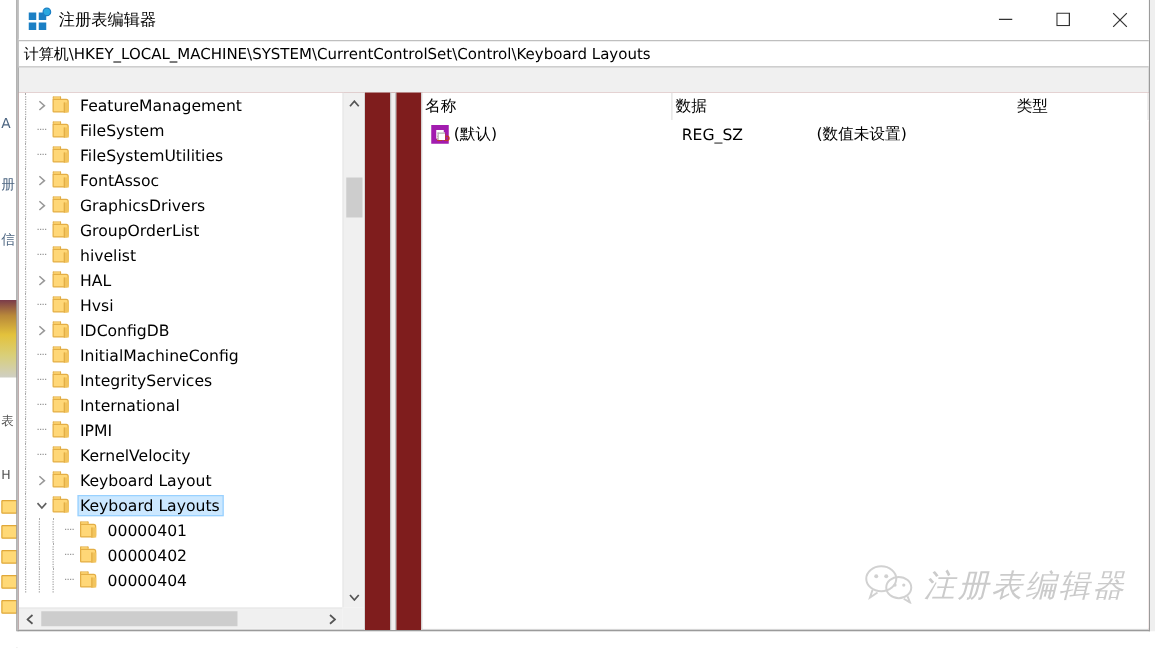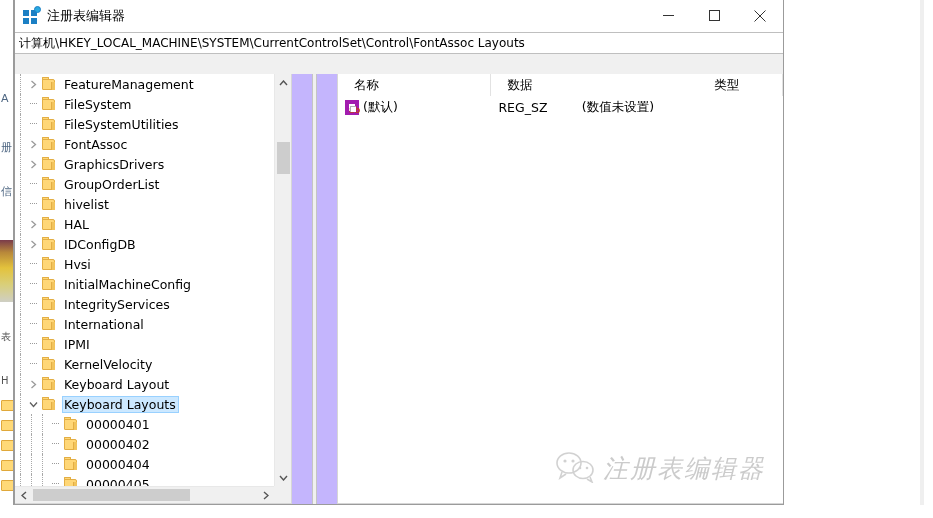--- a/index.html
+++ b/index.html
@@ -64,21 +64,21 @@
     width: 1px;
     height: 518px;
     background: #9a9a9a;
   }
 
   
   #regedit-window {
     position: absolute;
     left: 14px;
     top: 0;
-    width: 770px;
+    width: 906px;
     height: 505px;
     background: #f0f0f0;
     border: 1px solid #9b9b9b;
     border-top: none;
     box-sizing: border-box;
   }
 
   
   #titlebar {
     height: 31px;
@@ -173,21 +173,21 @@
   }
 
   
   #content {
     position: absolute;
     left: 0;
     right: 0;
     top: 74px;
     bottom: 0;
     display: flex;
-    background: #c4b5fd;
+    background: #7f1d1d;
     gap: 20px;
   }
 
   
   #tree-pane {
     position: relative;
     width: 277px;
     flex: none;
     background: #ffffff;
     border: 1px solid #d6d6d6;
@@ -388,21 +388,21 @@
     background: #ffffff;
     border-bottom: 1px solid #e2e2e2;
   }
   .col-head {
     position: relative;
     font-family: "DejaVu Sans", sans-serif;
     font-size: 12.5px;
     color: #000000;
     display: flex;
     align-items: center;
-    padding-left: 16px;
+    padding-left: 2px;
     box-sizing: border-box;
     border-right: 1px solid #e2e2e2;
   }
   #list-rows {
     position: absolute;
     left: 0;
     right: 0;
     top: 22px;
     bottom: 0;
     background: #ffffff;
@@ -538,21 +538,21 @@
         <svg width="12" height="12" viewBox="0 0 12 12">
             <line x1="0.5" y1="0.5" x2="11.5" y2="11.5" stroke="#333" stroke-width="1"></line>
             <line x1="11.5" y1="0.5" x2="0.5" y2="11.5" stroke="#333" stroke-width="1"></line>
           </svg>
       </div>
     </div>
   </div>
 
 
   <div id="addressbar">
-    <span>计算机\HKEY_LOCAL_MACHINE\SYSTEM\CurrentControlSet\Control\FontAssoc Layouts</span>
+    <span>计算机\HKEY_LOCAL_MACHINE\SYSTEM\CurrentControlSet\Control\Keyboard Layouts</span>
   </div>
 
   <div id="content">
 
     <div id="tree-pane">
       <div id="tree-viewport">
           <div class="tree-row">
             <div style="width: 10px; height: 20px; flex: 0 0 auto; position: relative;">
               <span class="vline" style="left: 5px;"></span>
             </div>
@@ -661,20 +661,32 @@
               <span class="tab"></span>
               <span class="body"></span>
               <span class="flap"></span>
             </span>
             <span class="tree-label">HAL</span>
           </div>
           <div class="tree-row">
             <div style="width: 10px; height: 20px; flex: 0 0 auto; position: relative;">
               <span class="vline" style="left: 5px;"></span>
             </div>
+            <span class="dots"></span>
+            <span class="folder">
+              <span class="tab"></span>
+              <span class="body"></span>
+              <span class="flap"></span>
+            </span>
+            <span class="tree-label">Hvsi</span>
+          </div>
+          <div class="tree-row">
+            <div style="width: 10px; height: 20px; flex: 0 0 auto; position: relative;">
+              <span class="vline" style="left: 5px;"></span>
+            </div>
             <span class="expander">
               <svg class="chev" width="9" height="9" viewBox="0 0 9 9">
                 <path d="M2.5 1 L6.5 4.5 L2.5 8" fill="none" stroke="#9a9a9a" stroke-width="1.3"></path>
               </svg>
             </span>
             <span class="folder">
               <span class="tab"></span>
               <span class="body"></span>
               <span class="flap"></span>
             </span>
@@ -683,32 +695,20 @@
           <div class="tree-row">
             <div style="width: 10px; height: 20px; flex: 0 0 auto; position: relative;">
               <span class="vline" style="left: 5px;"></span>
             </div>
             <span class="dots"></span>
             <span class="folder">
               <span class="tab"></span>
               <span class="body"></span>
               <span class="flap"></span>
             </span>
-            <span class="tree-label">Hvsi</span>
-          </div>
-          <div class="tree-row">
-            <div style="width: 10px; height: 20px; flex: 0 0 auto; position: relative;">
-              <span class="vline" style="left: 5px;"></span>
-            </div>
-            <span class="dots"></span>
-            <span class="folder">
-              <span class="tab"></span>
-              <span class="body"></span>
-              <span class="flap"></span>
-            </span>
             <span class="tree-label">InitialMachineConfig</span>
           </div>
           <div class="tree-row">
             <div style="width: 10px; height: 20px; flex: 0 0 auto; position: relative;">
               <span class="vline" style="left: 5px;"></span>
             </div>
             <span class="dots"></span>
             <span class="folder">
               <span class="tab"></span>
               <span class="body"></span>
@@ -818,34 +818,20 @@
               <span class="vline" style="left: 27px;"></span>
               <span class="vline" style="left: 16px;"></span>
             </div>
             <span class="dots"></span>
             <span class="folder">
               <span class="tab"></span>
               <span class="body"></span>
               <span class="flap"></span>
             </span>
             <span class="tree-label">00000404</span>
-          </div>
-          <div class="tree-row">
-            <div style="width: 32px; height: 20px; flex: 0 0 auto; position: relative;">
-              <span class="vline" style="left: 5px;"></span>
-              <span class="vline" style="left: 27px;"></span>
-              <span class="vline" style="left: 16px;"></span>
-            </div>
-            <span class="dots"></span>
-            <span class="folder">
-              <span class="tab"></span>
-              <span class="body"></span>
-              <span class="flap"></span>
-            </span>
-            <span class="tree-label">00000405</span>
           </div>
         </div>
 
       <div class="sb-v">
         <div class="arrow up">
           <svg width="9" height="6" viewBox="0 0 9 6">
               <path d="M1 5 L4.5 1 L8 5" fill="none" stroke="#555" stroke-width="1.4"></path>
             </svg>
         </div>
         <div class="thumb" style="top:68px;height:32px;"></div>

